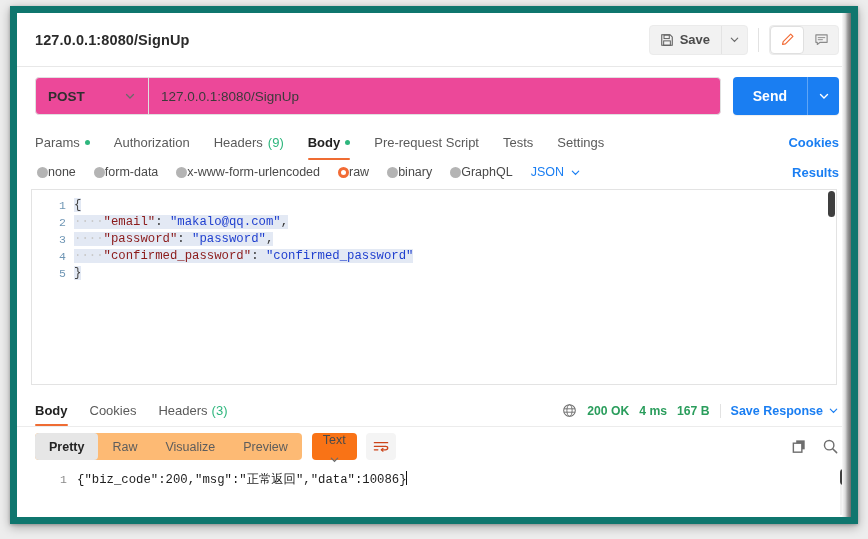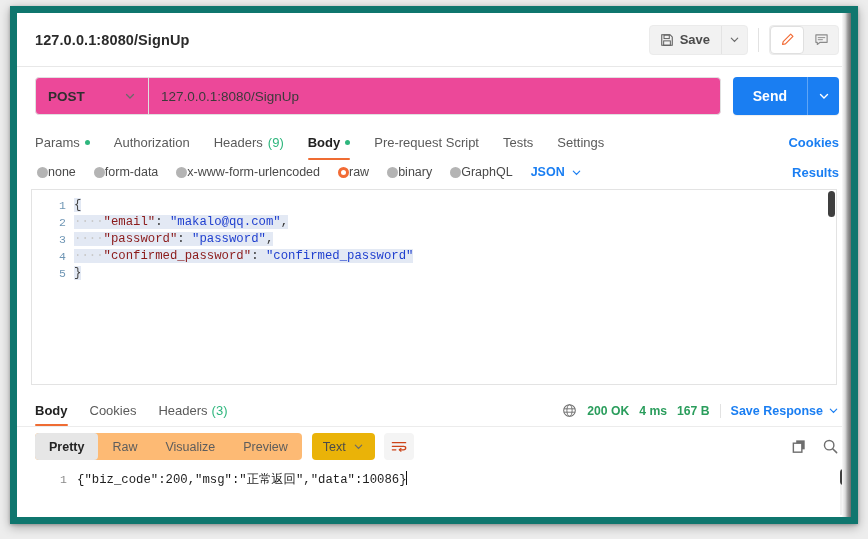--- a/index.html
+++ b/index.html
@@ -125,21 +125,21 @@
     display: flex; align-items: center; 
     font-size: 12.5px; color: #4a4a4a; margin-right: 18px; cursor: pointer;
   }
   .radio {
     width: 11px; height: 11px; border-radius: 50%;
     background: #b4b4b4; display: inline-block;
   }
   .radio.sel { background: #fff; border: 3px solid #f26b35; width: 11px; height: 11px; }
   .fmt-sel {
     display: flex; align-items: center; gap: 6px;
-    font-size: 12.5px; color: #1a7ef2; font-weight: 700; cursor: pointer;
+    font-size: 12.5px; color: #1a7ef2; font-weight: 400; cursor: pointer;
   }
 
   
   #req-editor {
     margin: 0 14px; height: 196px;
     border: 1px solid #e3e3e3; background: #fff;
     position: relative; overflow: hidden;
   }
   .code-area { display: flex; height: 100%; font-family: "Liberation Mono", monospace; }
   .gutter {
@@ -190,23 +190,23 @@
     display: flex; align-items: flex-start; background: #fdba74;
     border-radius: 4px; height: 27px; padding: 0;
   }
   .seg-item {
     padding: 0 14px; height: 100%; display: flex; align-items: center;
     font-size: 12.5px; color: #5d5d5d; cursor: pointer; border-radius: 4px;
   }
   .seg-item.active { background: #e6e6e6; color: #242424; font-weight: 600; }
   .fmt-box {
     display: flex; align-items: center; gap: 7px;
-    background: #eab308; border-radius: 4px; height: 27px;
+    background: #f97316; border-radius: 4px; height: 27px;
     padding: 0 11px; margin-left: 10px;
-    font-size: 12.5px; color: #4a4a4a; cursor: pointer;
+    font-size: 12.5px; color: #4a4a4a; cursor: pointer; flex-direction: column;
   }
   .wrap-box {
     display: flex; align-items: center; justify-content: center;
     background: #f4f4f4; border-radius: 4px; height: 27px; width: 30px;
     margin-left: 9px; cursor: pointer;
   }
   #resp-tools-right { margin-left: auto; display: flex; align-items: center; gap: 14px; }
 
   
   #resp-body { position: relative; height: 56px; padding-left: 0; }

